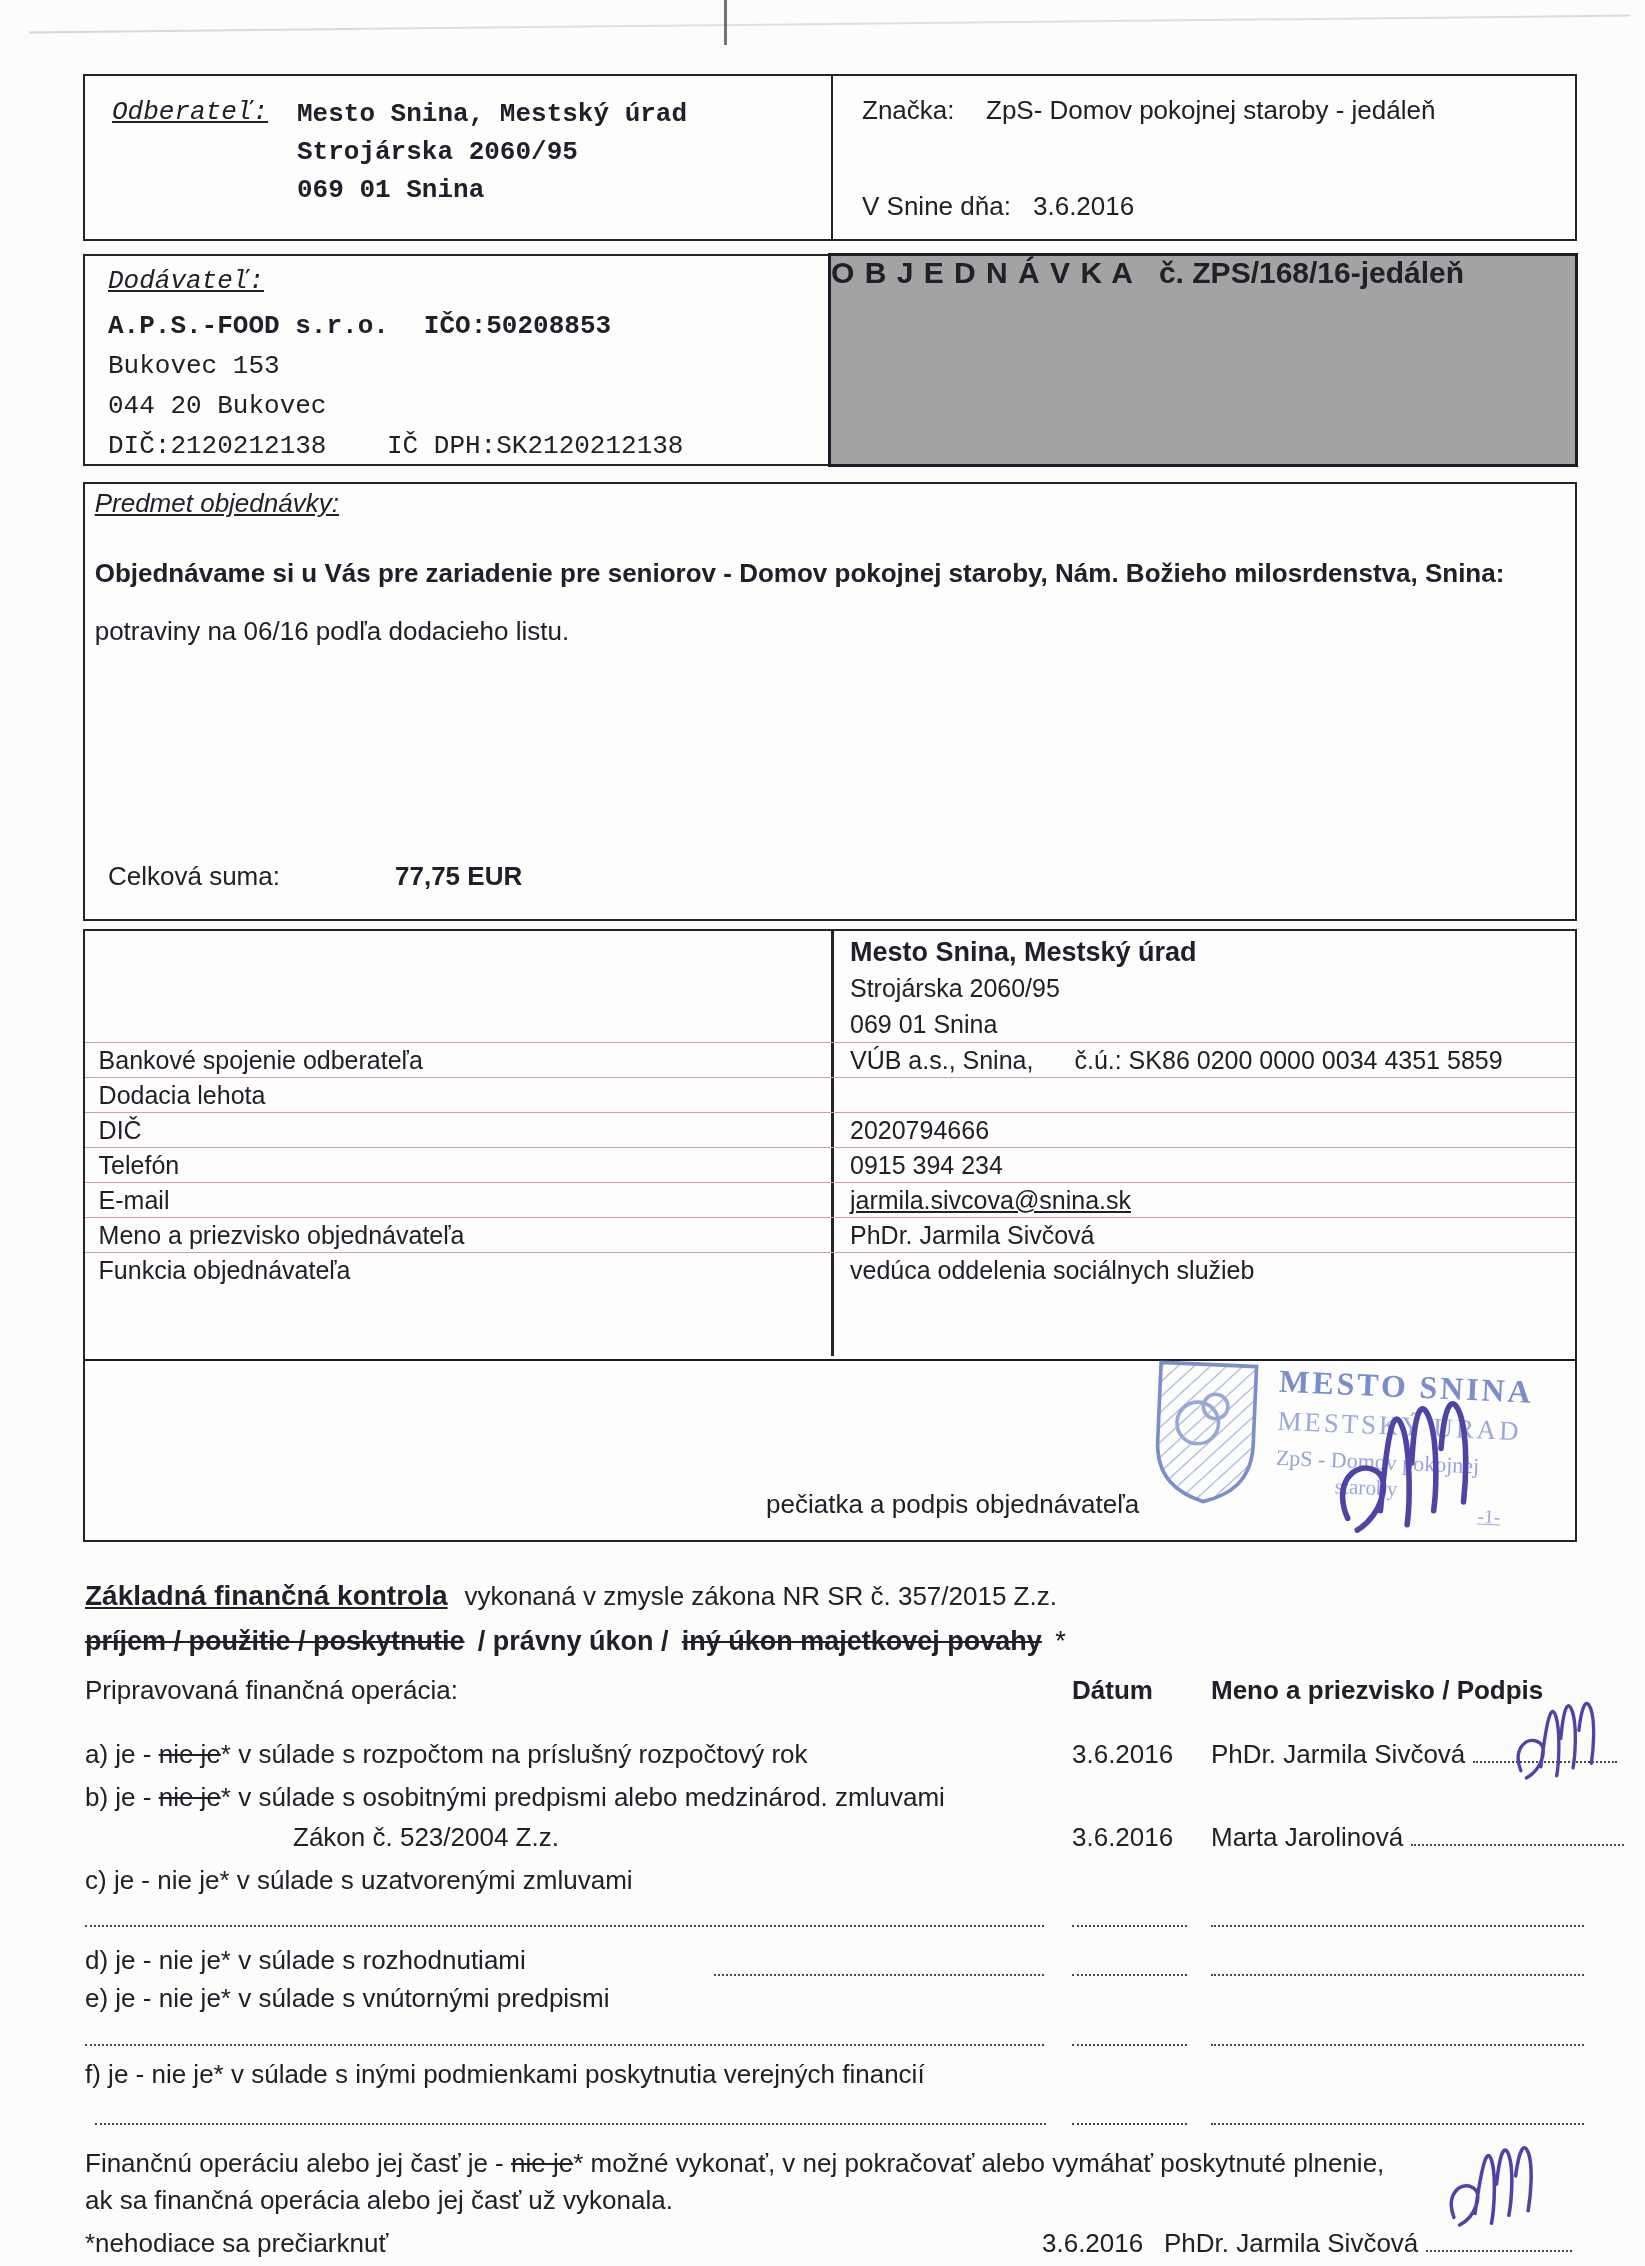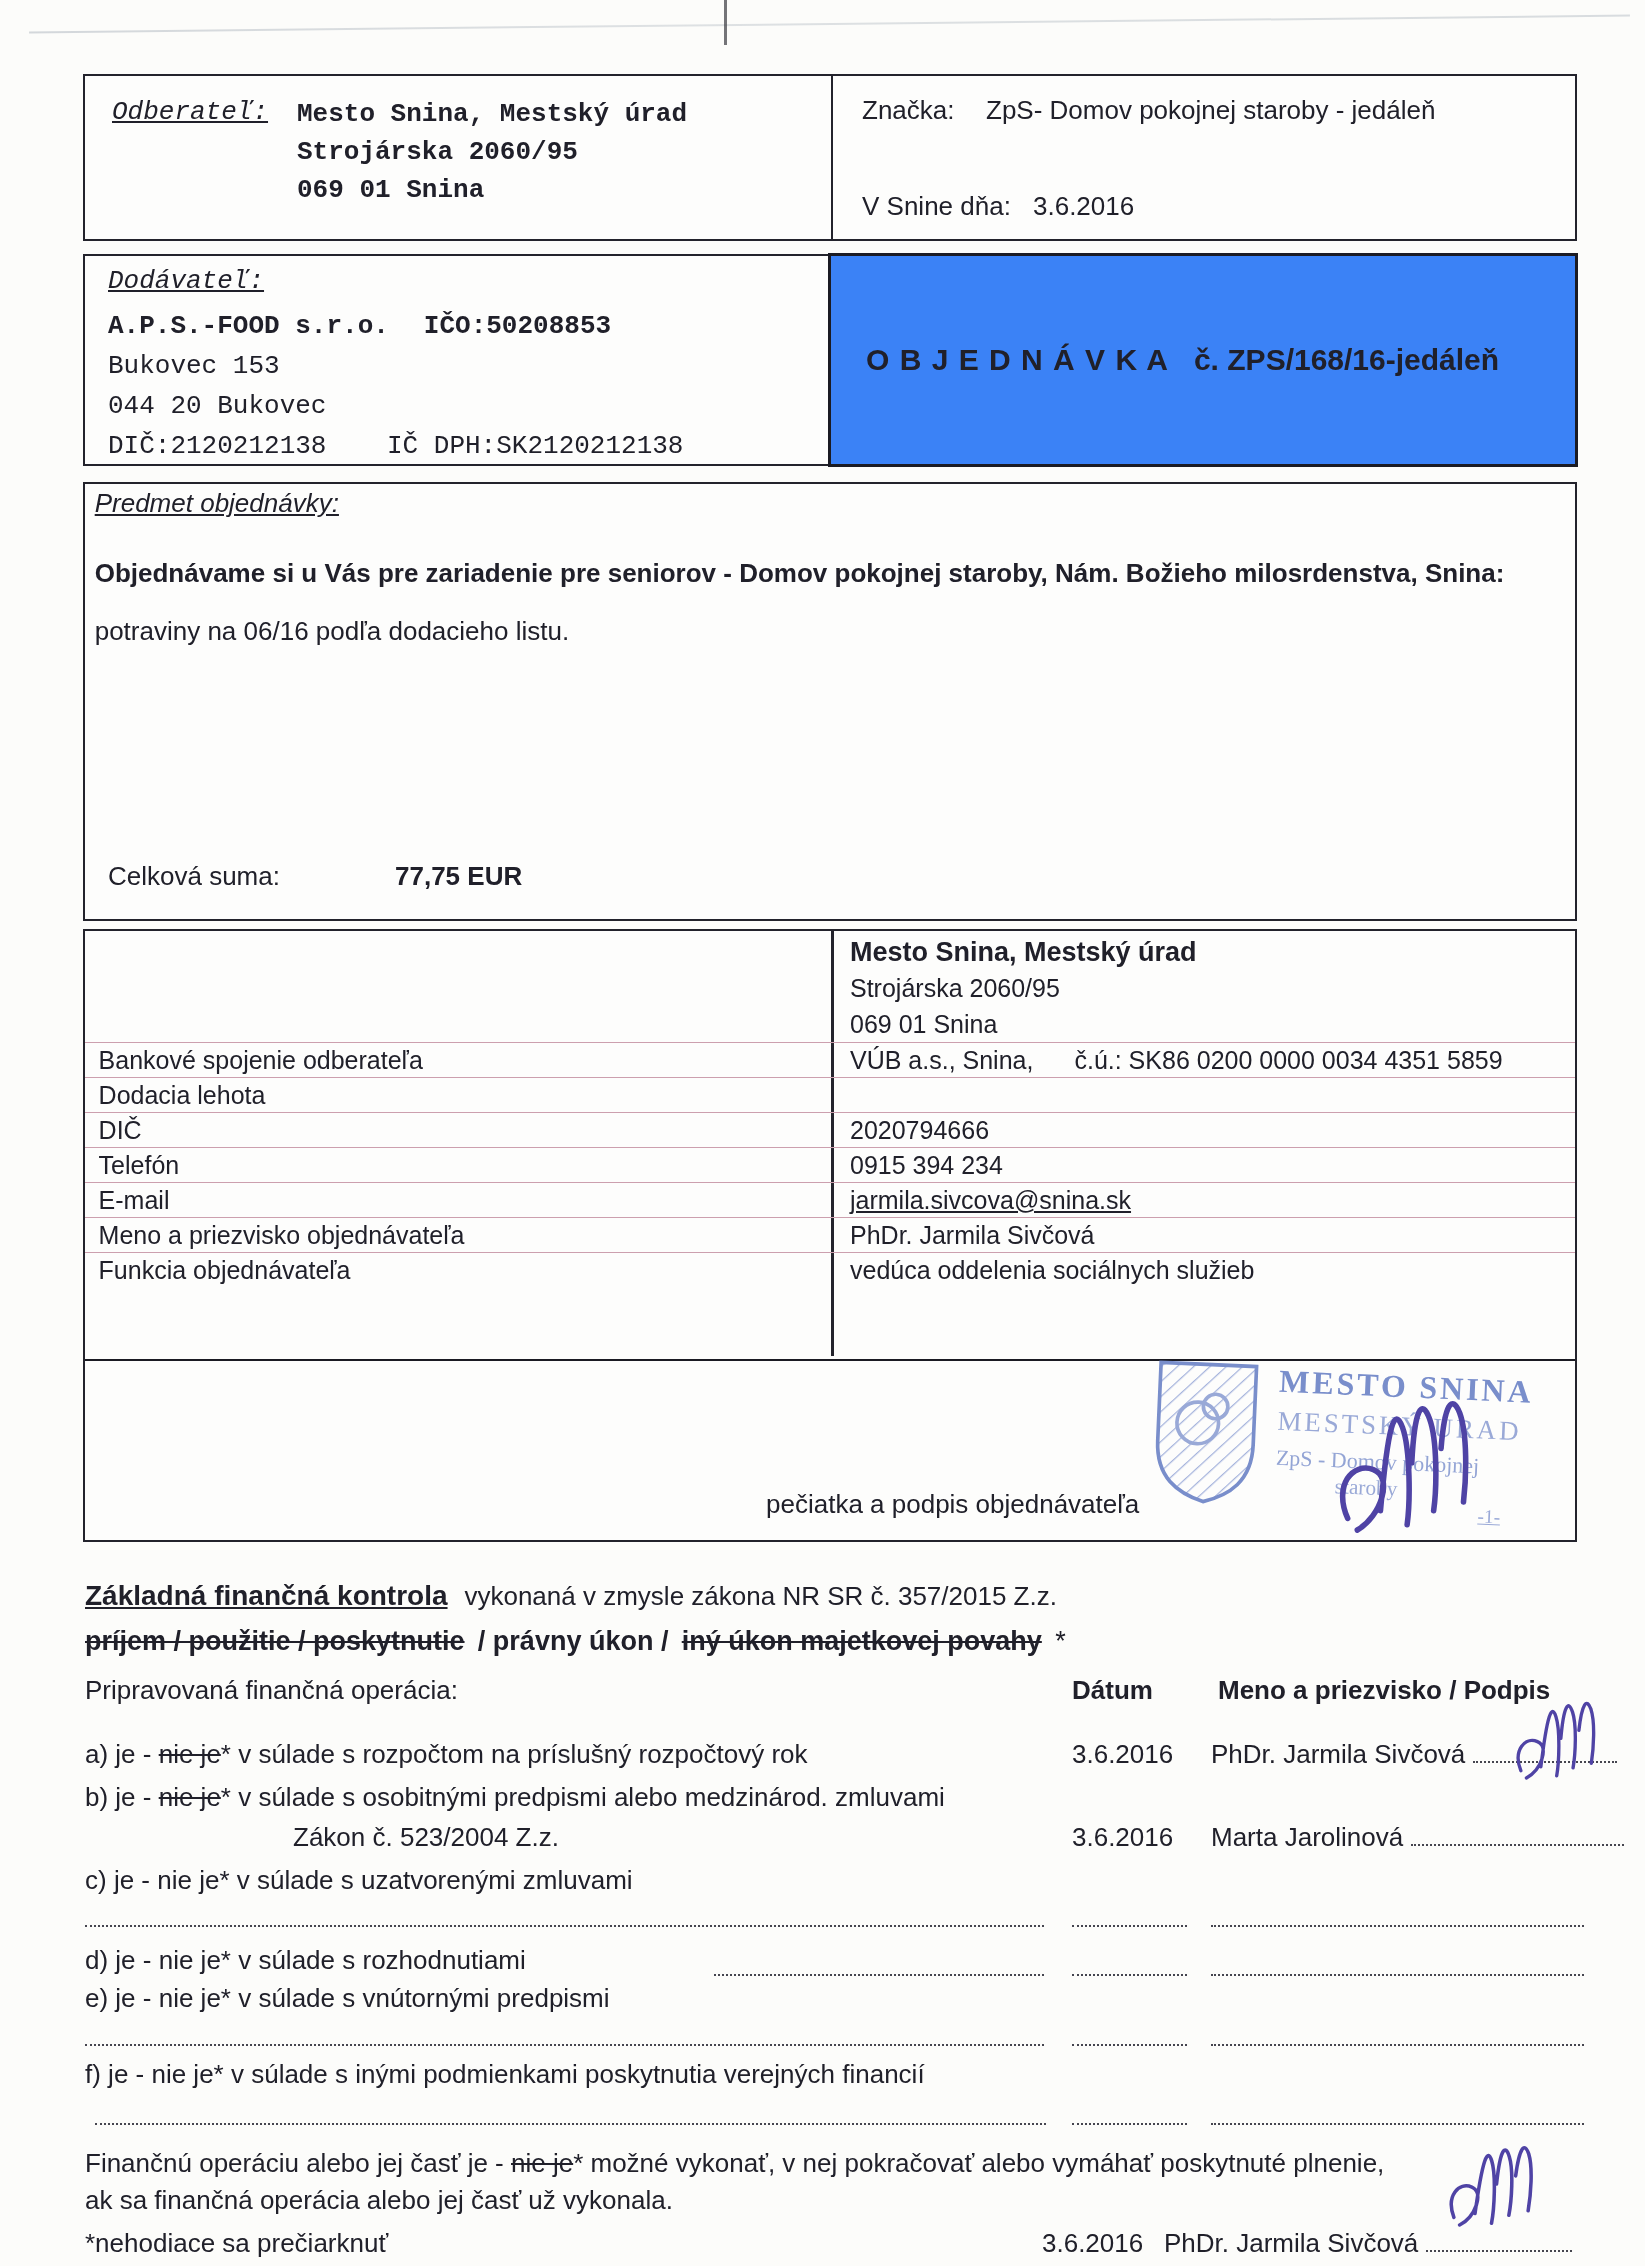--- a/index.html
+++ b/index.html
@@ -17,21 +17,21 @@
     background:linear-gradient(90deg,#c9ced3,#d6dadd 40%,#cfd4d8); transform:rotate(-0.6deg); opacity:.8;}
   .scantick{position:absolute; left:724px; top:0; width:2.9px; height:45px; background:#3a3a40; opacity:.7;}
   
   .box{position:absolute; border:2.9px solid #23232c; background:#fdfdfc;}
   .cellL{position:absolute; left:0; top:0; bottom:0; width:746px;font-family:Liberation Mono, monospace;}
   .cellR{position:absolute; left:746px; top:0; bottom:0; right:0; border-left:2.9px solid #23232c;}
   .lab-it{font-style:italic; text-decoration:underline;}
   .addr-line{font-weight:bold; line-height:38px;}
   .sup-line{line-height:40px;}
   .order-box{position:absolute; left:743px; top:-2.9px; bottom:-2.9px; right:-2.9px;
-    border:3.9px solid #1b1b23; display:flex; align-items:center; padding-left:35px; background:#3b82f6;}
+    border:3.9px solid #1b1b23; display:flex; background:#a3a3a3;}
   .order-title{font-weight:bold; font-size:30px; letter-spacing:1px;}
   .order-num{font-weight:bold; font-size:30px; margin-left:25px;}
   
   .tdivider{position:absolute; left:746px; top:0; width:2.9px; height:425px; background:#23232c;}
   .trow{position:relative; border-bottom:1px solid #cc9fae; box-sizing:border-box;}
   .trow .lcell{position:absolute; left:13.6px; top:2.9px; width:718px; font-size:25px;}
   .trow .vcell{position:absolute; left:765px; top:2.9px; right:9.7px; font-size:25px;}
   .stamp-zone{position:absolute; left:0; top:428px; right:0; bottom:0; border-top:2.9px solid #1b1b23;}
   
   .stamp{position:absolute; left:1063px; top:5.8px; width:456px; display:flex;
@@ -191,21 +191,21 @@
   </div>
   <div class="abs b" style="left:85px; top:1626px; font-size:27px;">
     <span class="strike">príjem / použitie / poskytnutie</span>
     <span style="margin:0 5.8px;">/ právny úkon /</span>
     <span class="strike">iný úkon majetkovej povahy</span>
     <span style="font-weight:normal; margin-left:5.8px;">*</span>
   </div>
 
   <div class="abs" style="left:85px; top:1675px;">Pripravovaná finančná operácia:</div>
   <div class="abs b col-date" style="top:1675px;">Dátum</div>
-  <div class="abs b col-name" style="top:1675px;margin-left:7px;">Meno a priezvisko / Podpis</div>
+  <div class="abs b col-name" style="top:1675px;">Meno a priezvisko / Podpis</div>
 
   <div class="abs" style="left:85px; top:1739px;">
     <span>a) je - </span><span class="strike">nie je</span><span>* v súlade s rozpočtom na príslušný rozpočtový rok</span>
   </div>
   <div class="abs col-date" style="top:1739px;">3.6.2016</div>
   <div class="abs col-name" style="top:1739px;">
     <span>PhDr. Jarmila Sivčová</span><span class="idots" style="width:144px; margin-left:7.8px;"></span>
   </div>
   <svg class="abs" style="left:1499px; top:1688px; transform:rotate(-4deg);" width="115" height="97" viewBox="0 0 110 115">
       <use href="#sigpath"></use>

